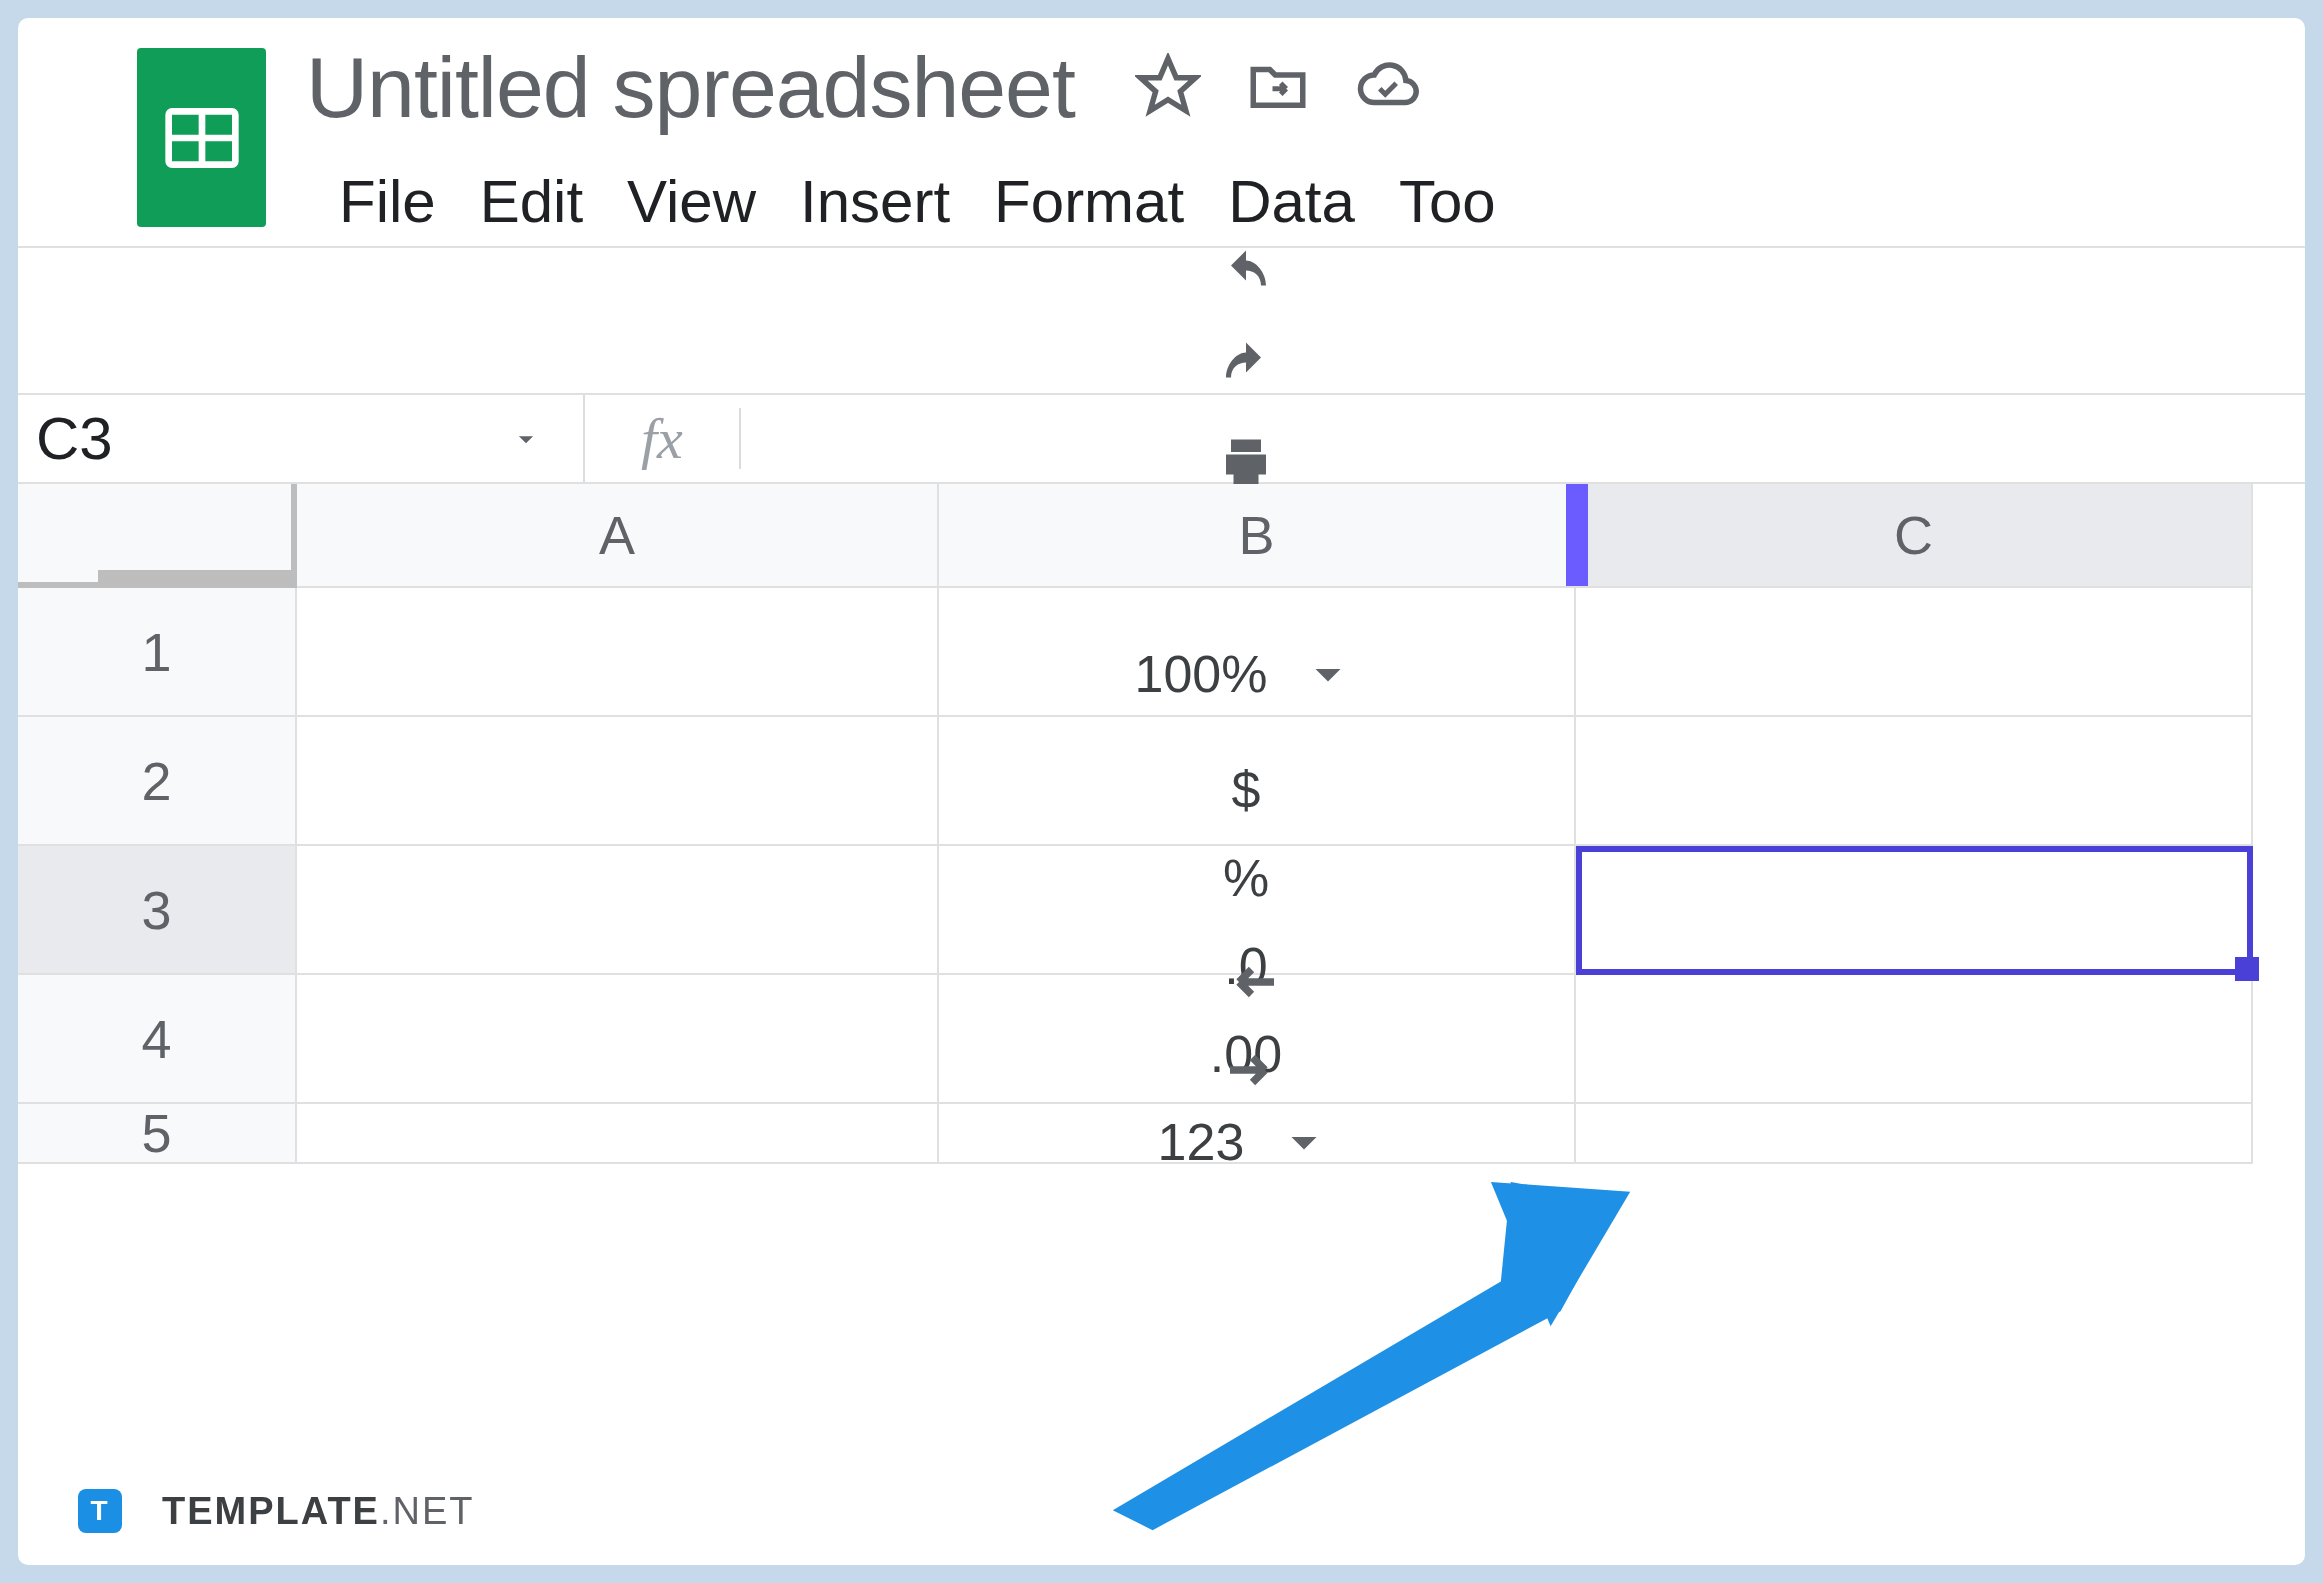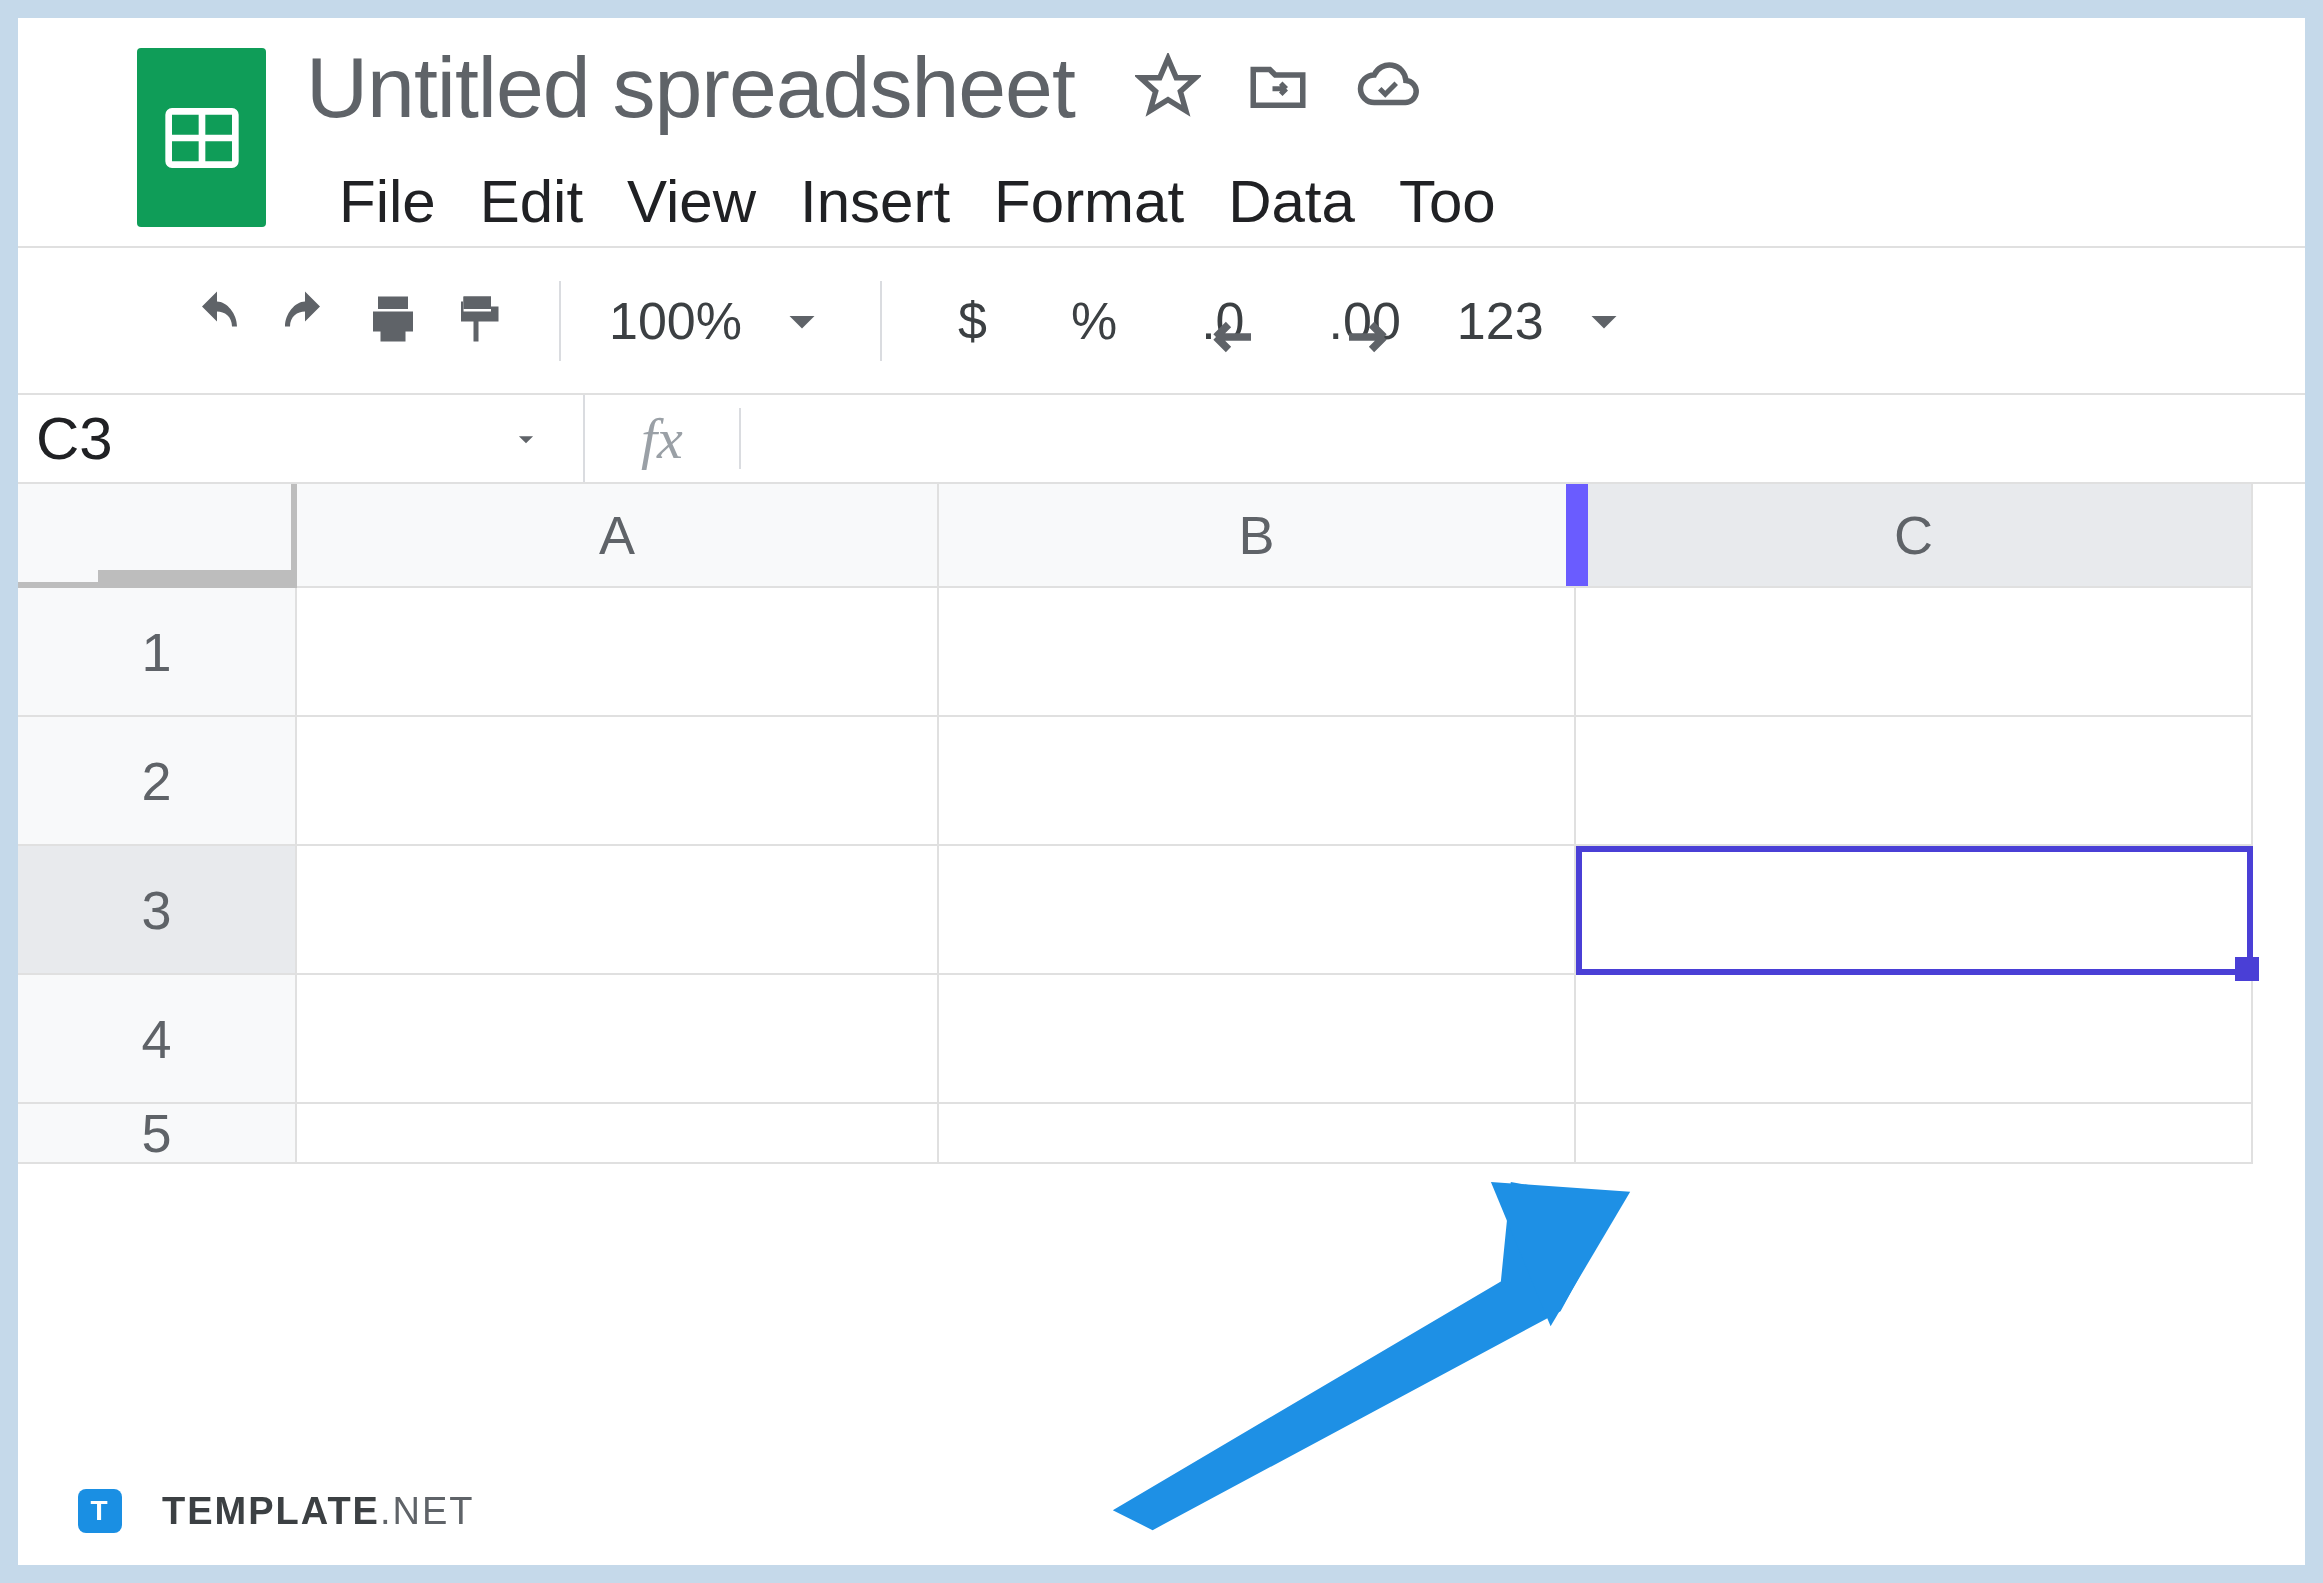--- a/index.html
+++ b/index.html
@@ -10,20 +10,21 @@
     height: 1583px;
     padding: 18px;
     overflow: hidden;
   }
   .window {
     background: #fff;
     width: 100%;
     height: 100%;
     position: relative;
     overflow: hidden;
+    border-radius: 10px;
   }
   .header {
     display: flex;
     align-items: flex-start;
     padding: 20px 0 10px 119px;
     gap: 40px;
   }
   .logo {
     width: 129px;
     height: 179px;
@@ -65,20 +66,21 @@
   }
   .menubar span { cursor: pointer; }
   .toolbar {
     border-top: 2px solid #e0e0e0;
     border-bottom: 2px solid #e0e0e0;
     height: 149px;
     display: flex;
     align-items: center;
     padding: 0 0 0 169px;
     gap: 28px;
+    flex-direction: column;
   }
   .toolbar svg { width: 60px; height: 60px; fill: #5f6368; }
   .tb-sep {
     width: 2px;
     height: 80px;
     background: #dadce0;
     margin: 0 20px;
   }
   .zoom {
     font-size: 52px;

